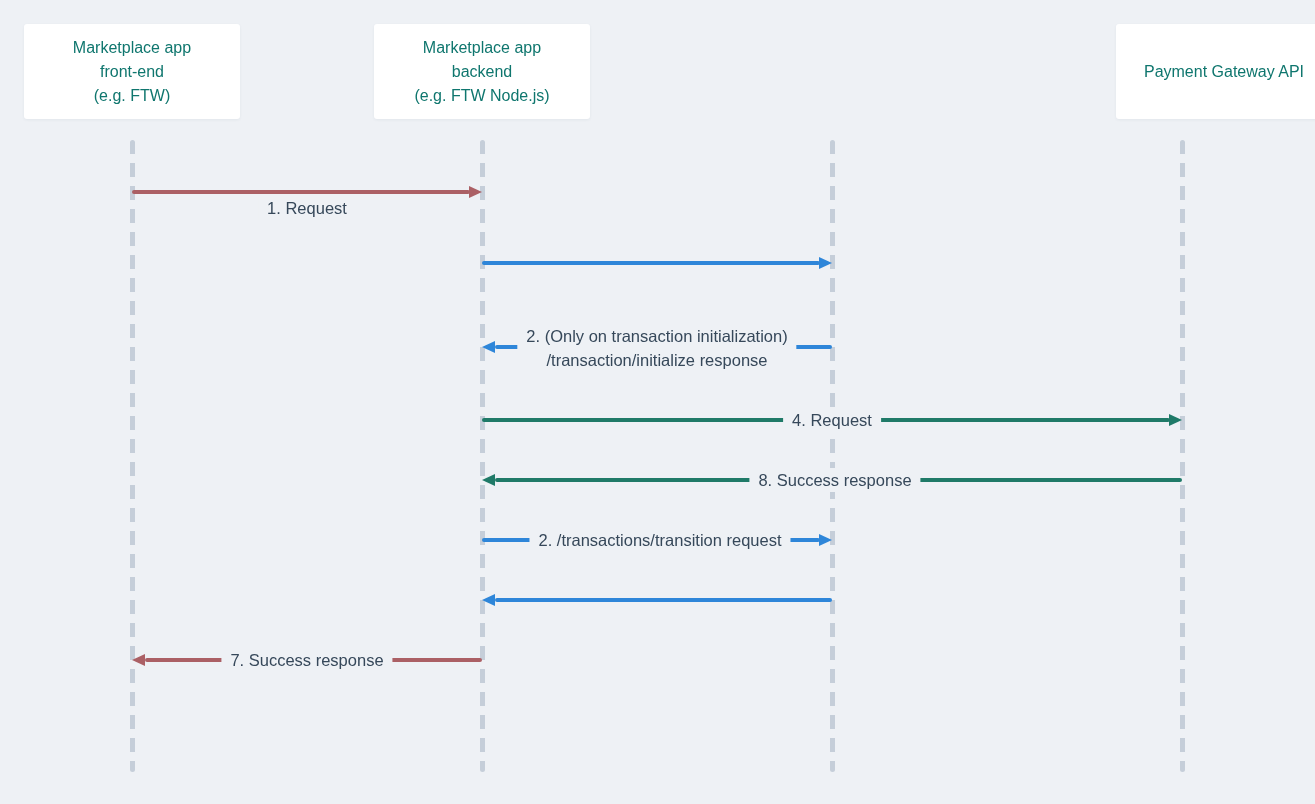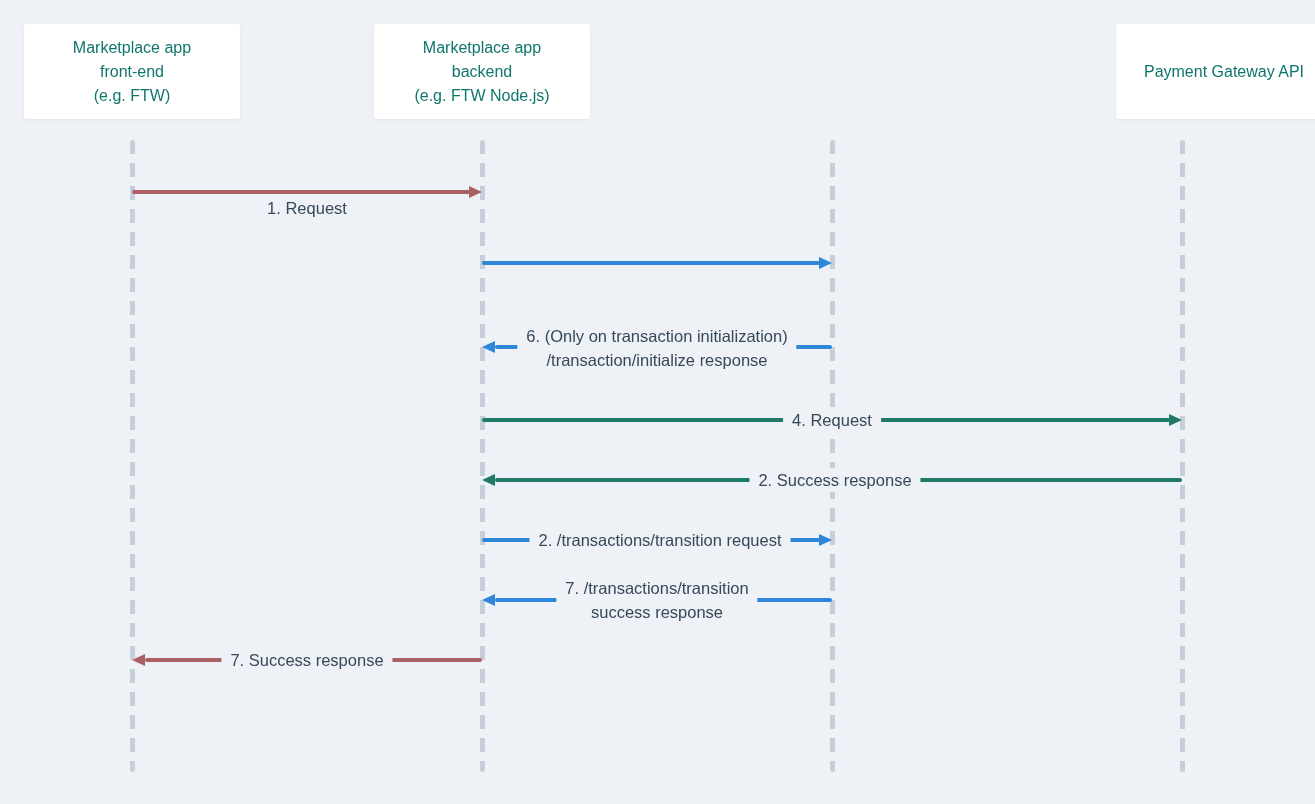--- a/index.html
+++ b/index.html
@@ -59,37 +59,35 @@
 
   <div class="aline red L1"></div>
   <div class="ahead r-red H1"></div>
   <div class="mlabel T1">1. Request</div>
 
   <div class="aline blue L2"></div>
   <div class="ahead r-blue H2"></div>
 
   <div class="aline blue L3"></div>
   <div class="ahead l-blue H3"></div>
-  <div class="mlabel T3">6. (Only on transaction initialization)
+  <div class="mlabel T3">2. (Only on transaction initialization)
 /transaction/initialize response</div>
 
   <div class="aline green L4"></div>
   <div class="ahead r-green H4"></div>
   <div class="mlabel T4">4. Request</div>
 
   <div class="aline green L5"></div>
   <div class="ahead l-green H5"></div>
-  <div class="mlabel T5">2. Success response</div>
+  <div class="mlabel T5">8. Success response</div>
 
   <div class="aline blue L6"></div>
   <div class="ahead r-blue H6"></div>
   <div class="mlabel T6">2. /transactions/transition request</div>
 
   <div class="aline blue L7"></div>
   <div class="ahead l-blue H7"></div>
-  <div class="mlabel T7">7. /transactions/transition
-success response</div>
 
   <div class="aline red L8"></div>
   <div class="ahead l-red H8"></div>
   <div class="mlabel T8">7. Success response</div>
 
 </div>
 
 </body></html>

